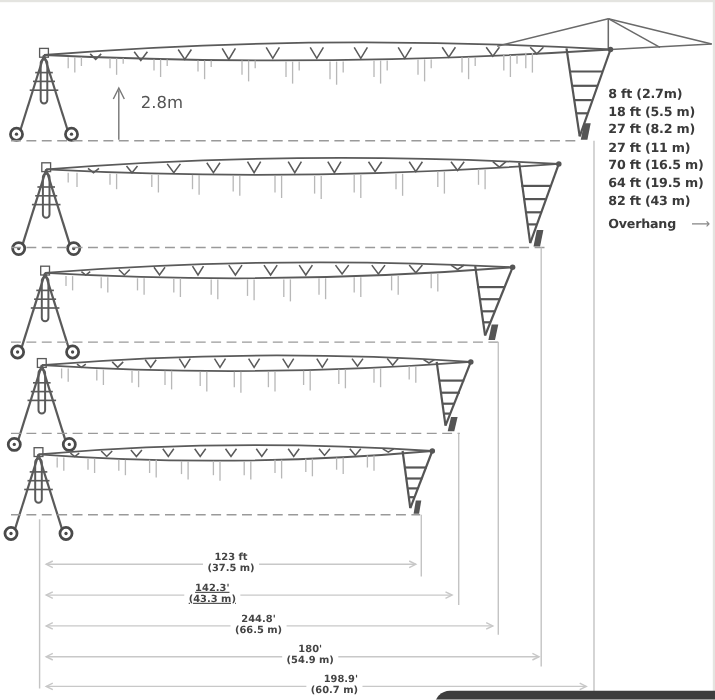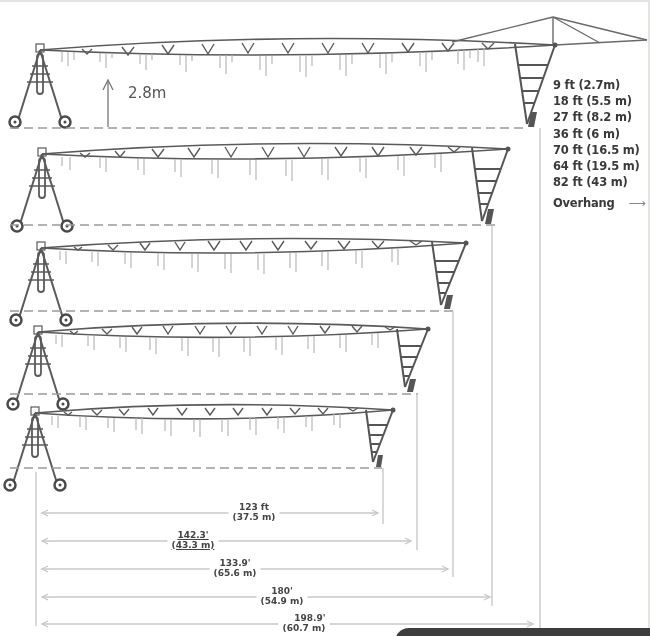--- a/index.html
+++ b/index.html
@@ -380,44 +380,44 @@
     <path d="M48,621 L42,624 L48,627"></path>
       <path d="M527,621 L533,624 L527,627"></path>
   </g>
 
   <line x1="540" y1="209" x2="540" y2="209" stroke="#999"></line>
 </svg>
 
 <div class="height-label">2.8m</div>
 
 <div class="legend">
-  <div>9 ft (2.7m)</div>
+  <div>8 ft (2.7m)</div>
   <div>18 ft (5.5 m)</div>
   <div>27 ft (8.2 m)</div>
-  <div>36 ft (6 m)</div>
+  <div>27 ft (11 m)</div>
   <div>70 ft (16.5 m)</div>
   <div>64 ft (19.5 m)</div>
   <div>82 ft (43 m)</div>
   <div class="overhang">
     <span>Overhang</span>
     <span class="arrow">⟶</span>
   </div>
 </div>
 
-<div class="dim-label" style="left:210px; top:503px;margin-left:44px;">
+<div class="dim-label" style="left:210px; top:503px;">
   <div>123 ft</div>
   <div>(37.5 m)</div>
 </div>
 <div class="dim-label" style="left:193px; top:531px;text-decoration:underline;">
   <div>142.3'</div>
   <div>(43.3 m)</div>
 </div>
 <div class="dim-label" style="left:235px; top:559px;">
-  <div>133.9'</div>
-  <div>(65.6 m)</div>
+  <div>244.8'</div>
+  <div>(66.5 m)</div>
 </div>
 <div class="dim-label" style="left:282px; top:587px;">
   <div>180'</div>
   <div>(54.9 m)</div>
 </div>
 <div class="dim-label" style="left:304px; top:614px;text-align:right;">
   <div>198.9'</div>
   <div>(60.7 m)</div>
 </div>
 

